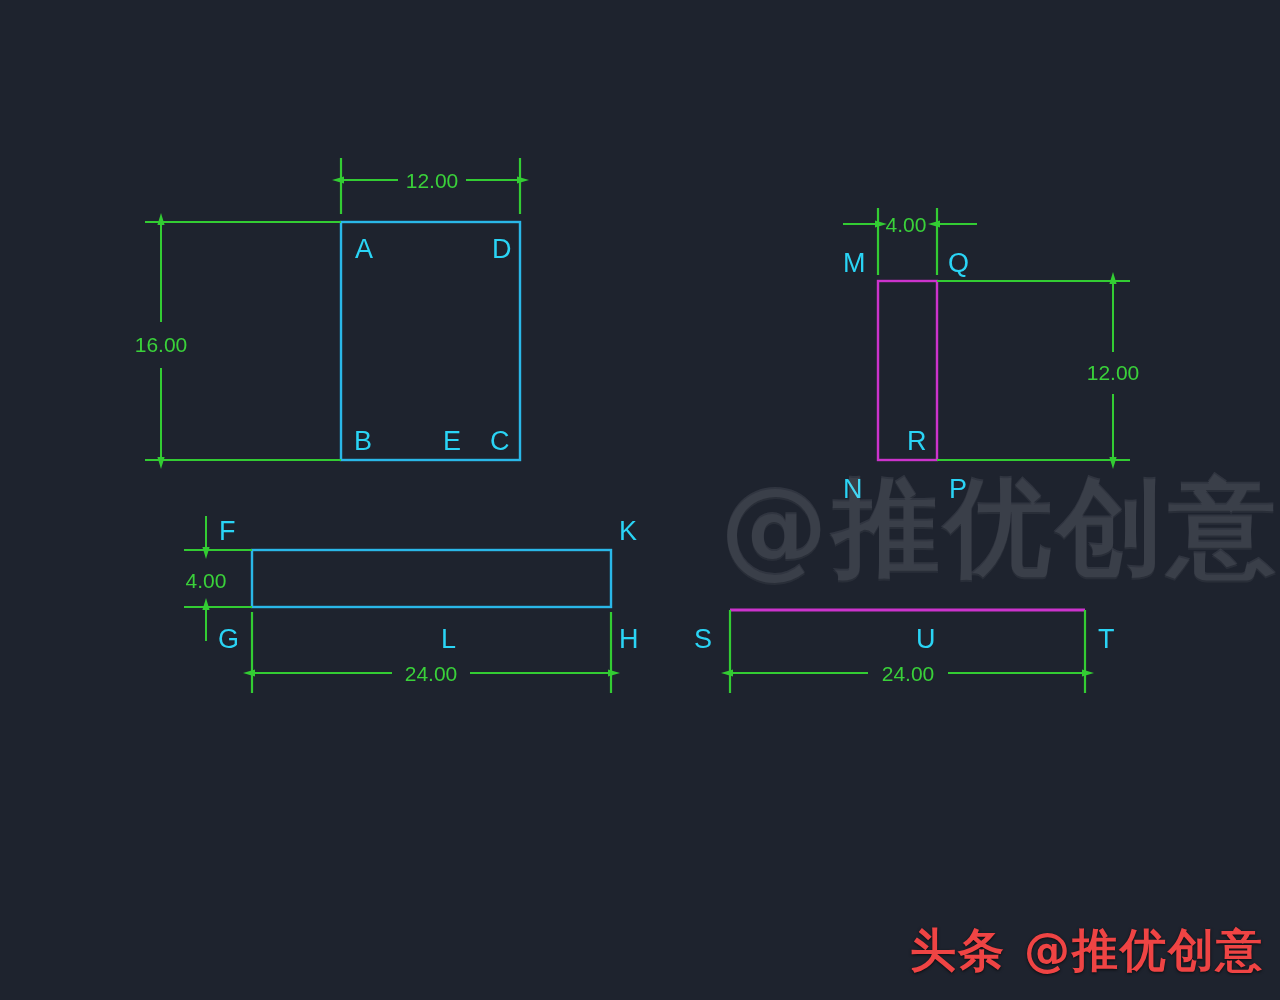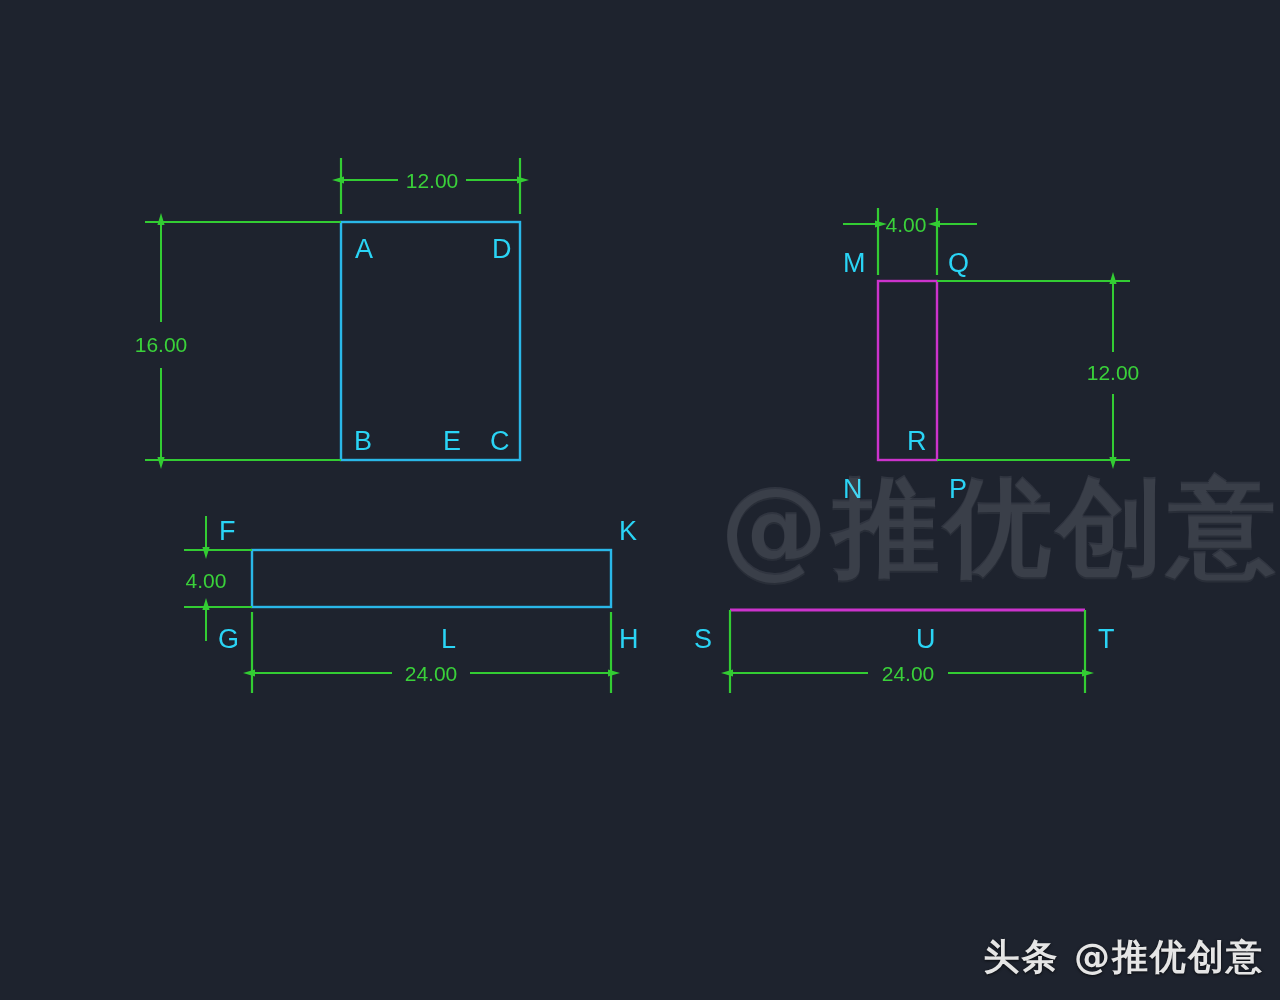--- a/index.html
+++ b/index.html
@@ -39,23 +39,23 @@
     text-shadow: 0 2px 0 rgba(255,255,255,0.05);
     pointer-events: none;
     user-select: none;
     white-space: nowrap;
     font-family: "DejaVu Sans", sans-serif;
   }
   .wm-corner {
     position: absolute;
     right: 16px;
     bottom: 18px;
-    font-size: 36px;
+    font-size: 46px;
     font-weight: 700;
-    color: #e5e5e5;
+    color: #ef4444;
     letter-spacing: 2px;
     white-space: nowrap;
     text-shadow: 0 1px 3px rgba(0,0,0,0.7);
     font-family: "DejaVu Sans", sans-serif;
   }
   text {
     font-family: "Liberation Sans", sans-serif;
   }
   .vlabel {
     font-size: 27px;

